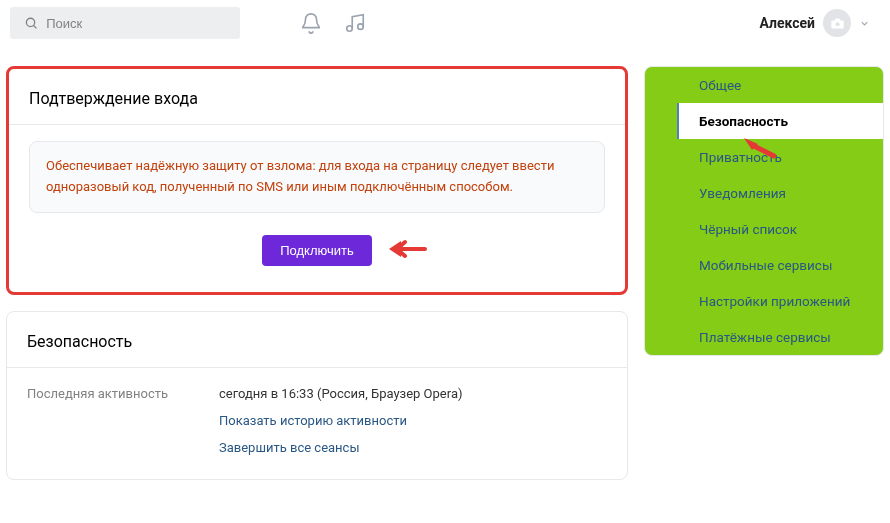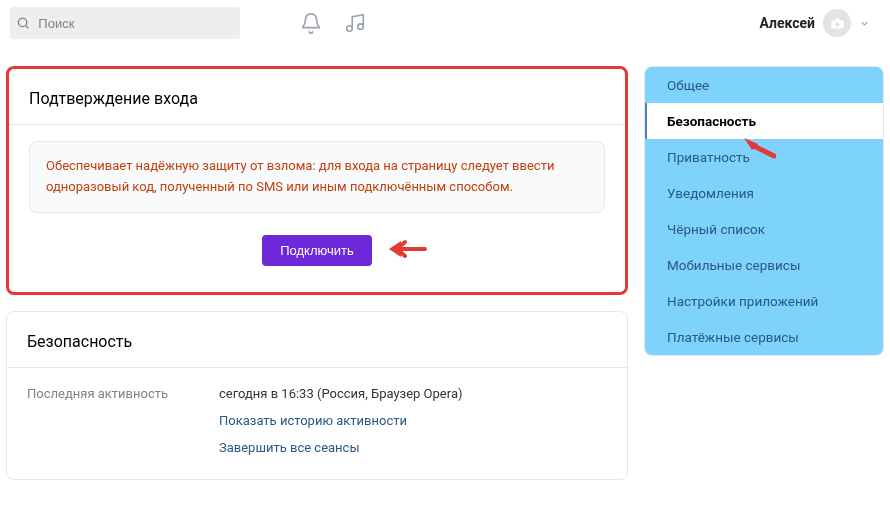--- a/index.html
+++ b/index.html
@@ -17,21 +17,21 @@
       display: flex;
       align-items: center;
       padding: 8px 10px;
       height: 46px;
     }
     .search-box {
       display: flex;
       align-items: center;
       background: #edeef0;
       border-radius: 3px;
-      padding: 0 6px;
+      padding: 0 14px;
       height: 32px;
       width: 230px;
       color: #828282;
     }
     .search-box input {
       border: none;
       background: transparent;
       outline: none;
       font-size: 13px;
       color: #828282;
@@ -133,24 +133,25 @@
     }
     .sec-values {
       display: flex;
       flex-direction: column;
       gap: 12px;
       color: #333;
       font-size: 13px;
     }
     .link { color: #2a5885; cursor: pointer; }
     .side-nav {
-      background: #7dd3fc;
+      background: #84cc16;
       border: 1px solid #e7e8ec;
       border-radius: 8px;
       overflow: hidden;
+      padding-left: 32px;
     }
     .nav-item {
       padding: 10px 20px;
       font-size: 13.5px;
       color: #2a5885;
       cursor: pointer;
       border-left: 2px solid transparent;
     }
     .nav-item.active {
       color: #000;

